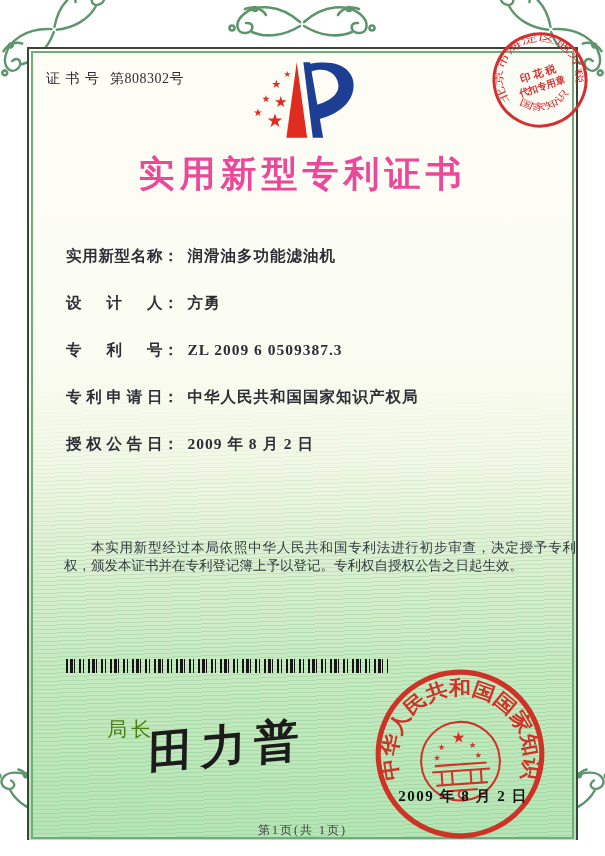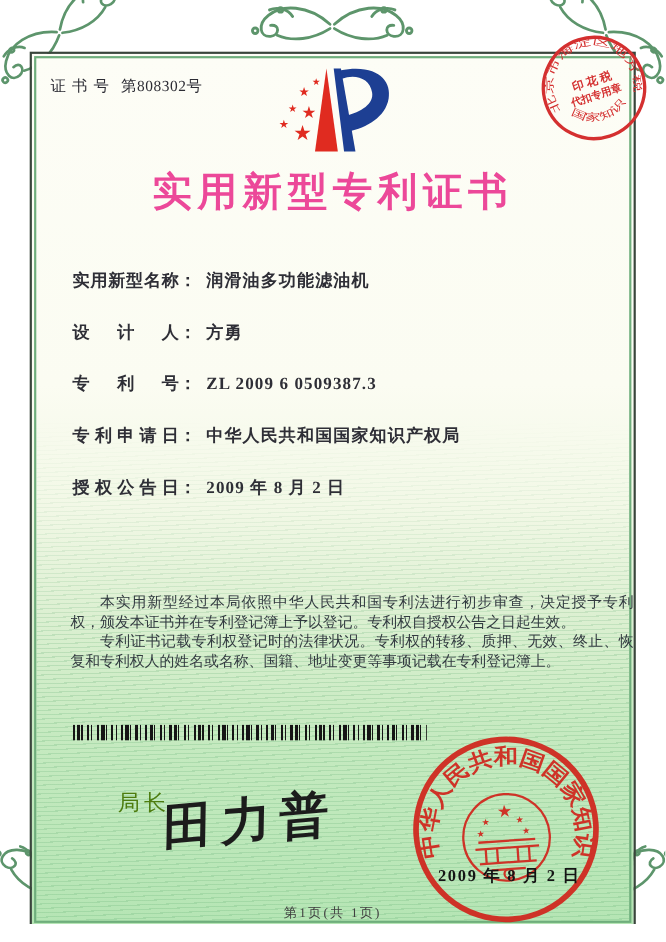--- a/index.html
+++ b/index.html
@@ -143,21 +143,20 @@
       <span class="flabel">专利申请日</span><span>：</span><span class="fval">中华人民共和国国家知识产权局</span>
     </div>
     <div class="frow">
       <span class="flabel">授权公告日</span><span>：</span><span class="fval">2009 年 8 月 2 日</span>
     </div>
   </div>
 
   
   <div class="bodytext">
     <p>本实用新型经过本局依照中华人民共和国专利法进行初步审查，决定授予专利权，颁发本证书并在专利登记簿上予以登记。专利权自授权公告之日起生效。</p>
-    <p>专利证书记载专利权登记时的法律状况。专利权的转移、质押、无效、终止、恢复和专利权人的姓名或名称、国籍、地址变更等事项记载在专利登记簿上。</p>
   </div>
 
   
   <div class="barcode"></div>
 
   
   <div class="director">局长</div>
   <div class="signature">田力普</div>
 
   

